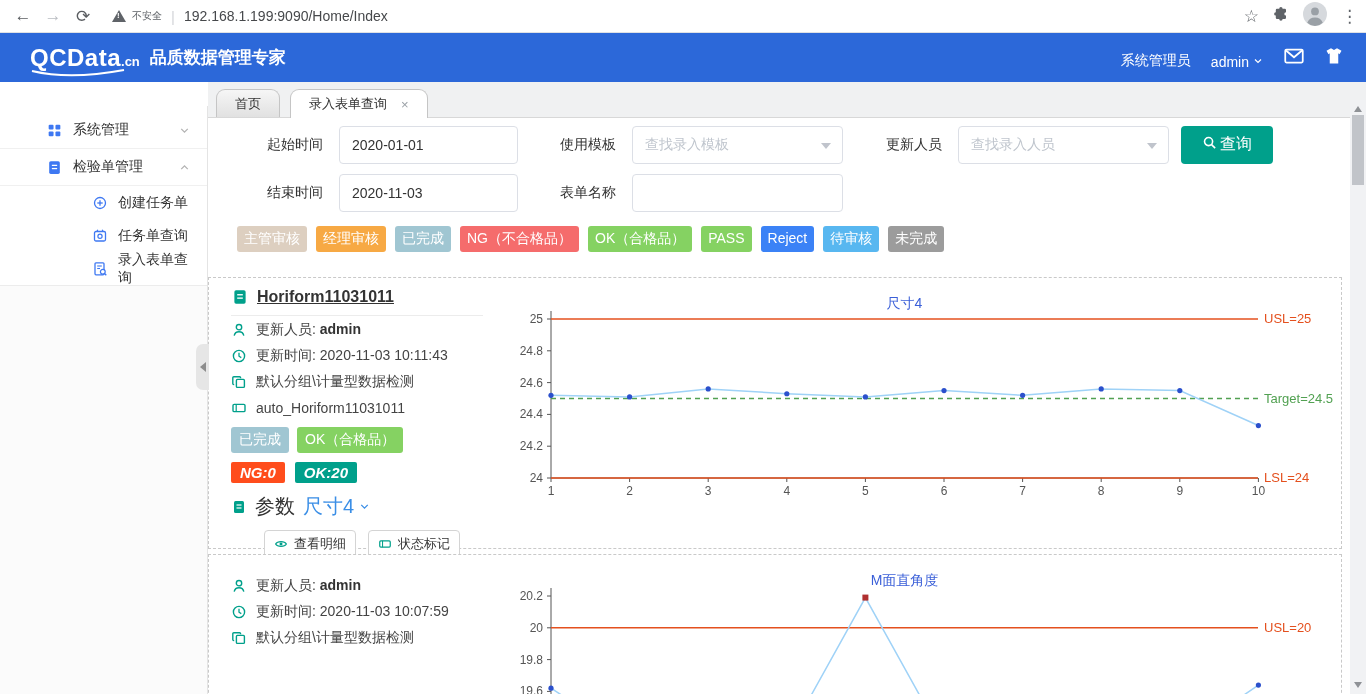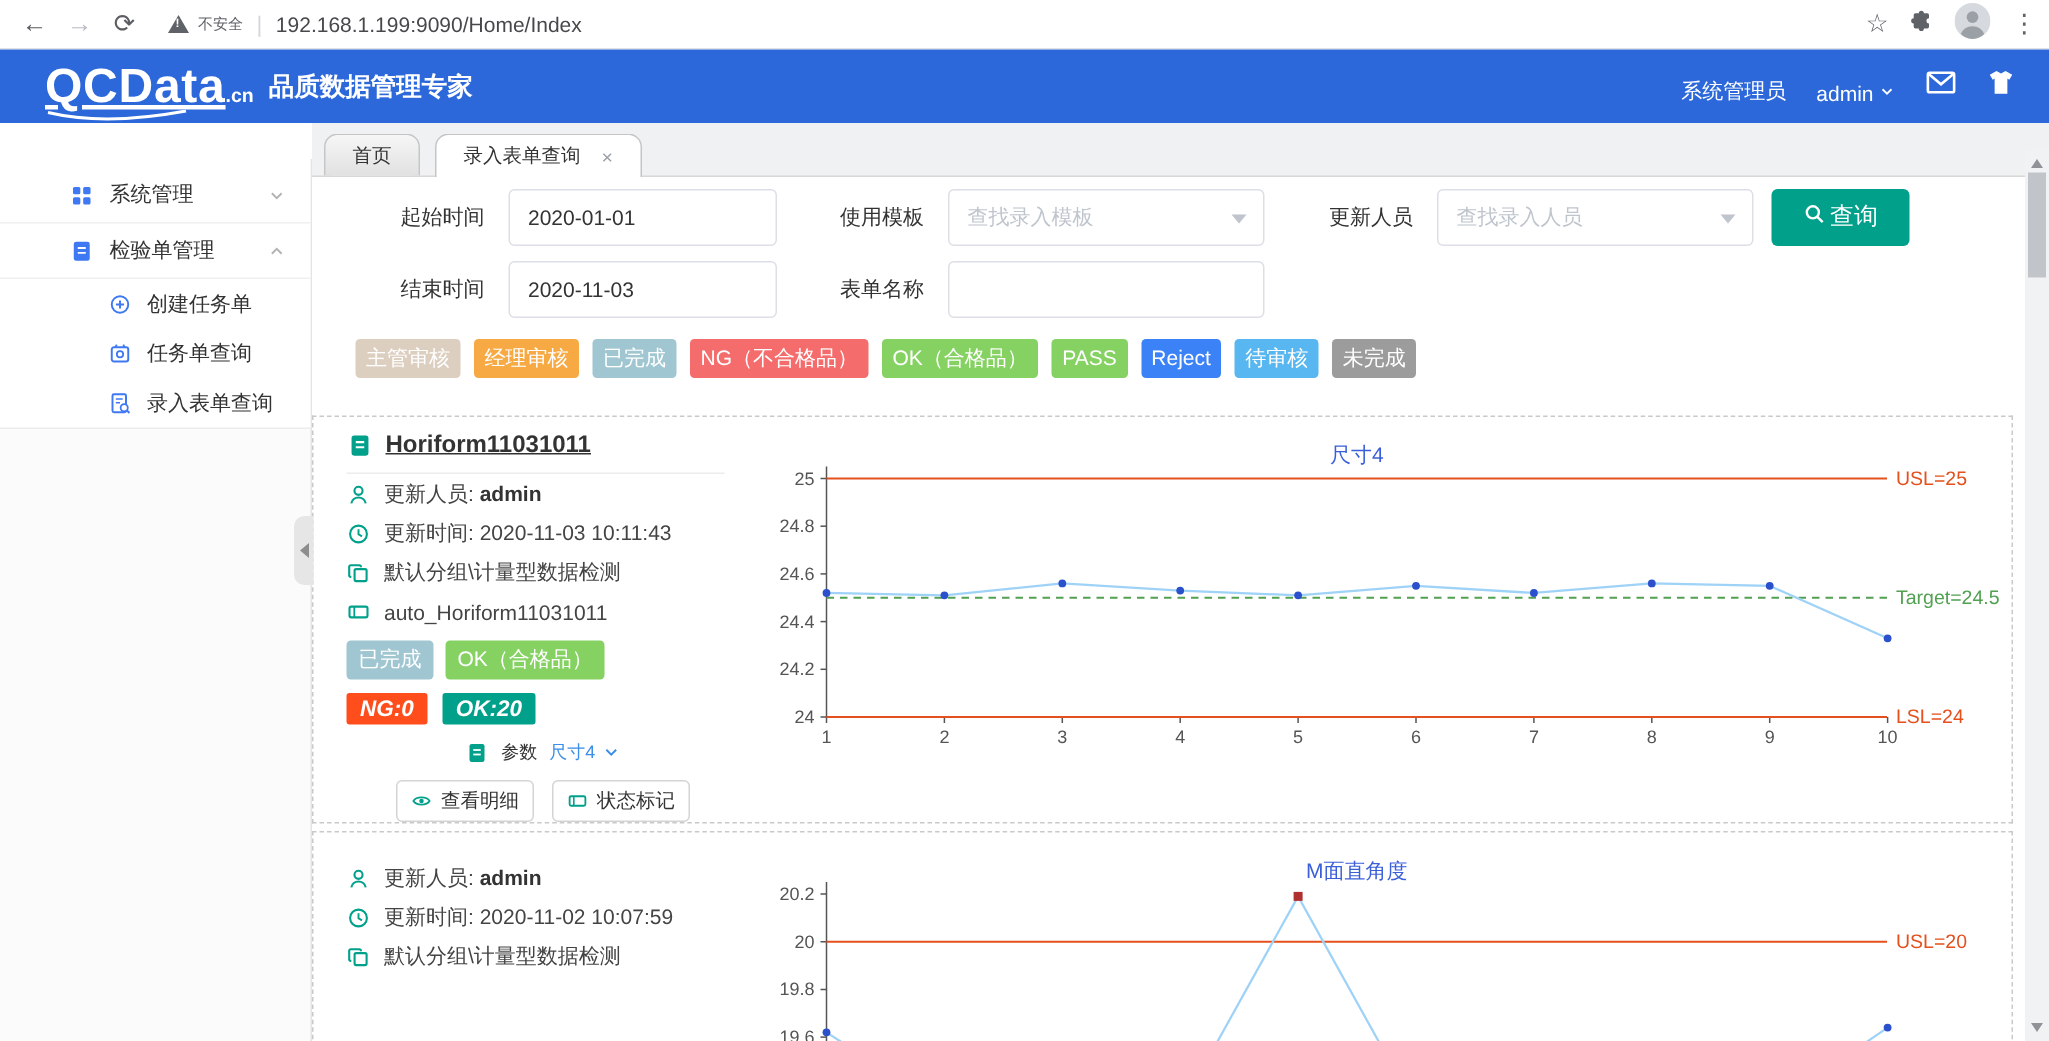--- a/index.html
+++ b/index.html
@@ -16,37 +16,37 @@
   .sec-label { font-size:10px; color:#5f6368; }
   .url-sep { color:#d4d6d9; margin:0 9px; font-size:15px; }
   .url-text { font-size:14px; color:#46484b; }
   .browser-right { margin-left:auto; display:flex; align-items:center; gap:14px; }
   .star { font-size:17px; color:#5f6368; }
   .dots { font-size:17px; color:#5f6368; letter-spacing:0; }
 
   
   .app-header { height:49px; background:#2c68d9; display:flex; align-items:center; padding:0 22px 0 30px; color:#fff; }
   .logo { position:relative; display:flex; align-items:baseline; }
-  .logo-main { font-size:32px; font-weight:bold; letter-spacing:.5px;text-decoration:underline; }
+  .logo-main { font-size:24px; font-weight:bold; letter-spacing:.5px; }
   .logo-suffix { font-size:13px; font-weight:bold; }
   .logo-swoosh { position:absolute; left:0; bottom:-6px; }
   .tagline { font-size:17px; font-weight:bold; margin-left:10px; }
   .header-right { margin-left:auto; display:flex; align-items:flex-end; gap:20px; }
   .role-label { font-size:14px; }
   .user-chip { display:flex; align-items:center; gap:3px; font-size:14px; cursor:pointer; }
 
   
   .app-body { display:flex; height:612px; position:relative; overflow:hidden; }
   .sidebar { width:208px; background:#fbfbfb; border-right:1px solid #e4e4e4; flex:none;margin-top:24px; }
   .menu { background:#fff; padding-top:6px; border-bottom:1px solid #ececec; }
   .side-item { height:37px; display:flex; align-items:center; padding:0 16px 0 46px; font-size:14px; color:#333; cursor:pointer; }
   .side-item.top { border-bottom:1px solid #f0f0f0; }
   .side-item .lbl { margin-left:10px; }
   .side-item .chev { margin-left:auto; color:#b3b3b3; display:flex; }
-  .side-item.sub { padding-left:72px; height:33px; }
+  .side-item.sub { padding-left:92px; height:33px; }
   .side-item .ic { color:#3e78f2; display:flex; }
 
   .main { flex:1; position:relative; background:#fff; overflow:hidden; }
 
   
   .tabbar { height:36px; background:#f0f1f2; border-bottom:1px solid #d8d8d8; display:flex; align-items:flex-end; padding-left:8px; }
   .tab { height:28px; display:flex; align-items:center; padding:0 18px; font-size:13px; color:#333;
          background:linear-gradient(#f6f6f6,#e1e1e1); border:1px solid #c5c5c5; border-bottom:none;
          border-radius:9px 9px 0 0; margin-right:10px; cursor:pointer; position:relative; }
   .tab.active { background:#fff; height:29px; margin-bottom:-1px; z-index:2; }
@@ -73,21 +73,21 @@
   .card-title-row { display:flex; align-items:center; gap:8px; padding-bottom:9px; border-bottom:1px solid #ececec; width:252px; }
   .card-title { font-size:16px; font-weight:bold; color:#333; text-decoration:underline; cursor:pointer; }
   .info-line { display:flex; align-items:center; gap:9px; font-size:14px; color:#444; height:25px; margin-top:1px; }
   .info-line:first-of-type { margin-top:8px; }
   .info-line .ic, .card-title-row .ic, .param-line .ic { color:#00a08b; display:flex; flex:none; }
   .v-bold { font-weight:bold; color:#333; }
   .badges-line { display:flex; gap:8px; margin-top:7px; }
   .sbadge { color:#fff; font-size:14px; padding:4px 8px; border-radius:3px; }
   .counts-line { display:flex; gap:10px; margin-top:9px; }
   .count { color:#fff; font-style:italic; font-weight:bold; font-size:15px; padding:2px 9px; border-radius:2px; }
-  .param-line { display:flex; align-items:center; gap:8px; margin-top:10px; font-size:12px; color:#333;justify-content:center; }
+  .param-line { display:flex; align-items:center; gap:8px; margin-top:10px; font-size:20px; color:#333; }
   .param-value { color:#3a8ee6; display:flex; align-items:center; gap:4px; cursor:pointer; }
   .btn-line { display:flex; gap:12px; margin-top:10px;justify-content:center; }
   .obtn { display:flex; align-items:center; gap:6px; border:1px solid #d4d4d4; border-radius:4px; padding:4px 9px; font-size:13px; color:#333; background:#fff; cursor:pointer; font-family:inherit; }
   .obtn .ic { color:#00a08b; display:flex; }
   .card-chart { flex:1; position:relative; }
 
   
   .scrollbar { position:absolute; right:0; top:18px; bottom:0; width:16px; background:#f1f2f4; z-index:5; }
   .sb-up, .sb-down { position:absolute; left:4px; width:0; height:0; border-left:4px solid transparent; border-right:4px solid transparent; }
   .sb-up { top:6px; border-bottom:6px solid #8f9296; }
@@ -419,21 +419,21 @@
                   </span>
       <span>更新人员: <span class="v-bold">admin</span></span>
                 </div>
                 <div class="info-line">
       <span class="ic">
                     <svg class="ic" width="16" height="16" viewBox="0 0 16 16" style="color:currentColor">
                       <circle cx="8" cy="8" r="5.6" fill="none" stroke="currentColor" stroke-width="1.4"></circle>
                       <path d="M8 4.8v3.4l2.3 1.4" fill="none" stroke="currentColor" stroke-width="1.3"></path>
                     </svg>
                   </span>
-      <span>更新时间: <span class="">2020-11-02 10:07:59</span></span>
+      <span>更新时间: <span class="">2020-11-03 10:07:59</span></span>
                 </div>
                 <div class="info-line">
       <span class="ic">
                     <svg class="ic" width="16" height="16" viewBox="0 0 16 16" style="color:currentColor">
                       <rect x="5.4" y="5.4" width="8" height="8" rx="1" fill="none" stroke="currentColor" stroke-width="1.4"></rect>
                       <path d="M3.2 10.6h-0.4a1 1 0 0 1-1-1V3.8a1 1 0 0 1 1-1h5.8a1 1 0 0 1 1 1v0.4" fill="none" stroke="currentColor" stroke-width="1.4"></path>
                     </svg>
                   </span>
       <span><span class="">默认分组\计量型数据检测</span></span>
                 </div>

